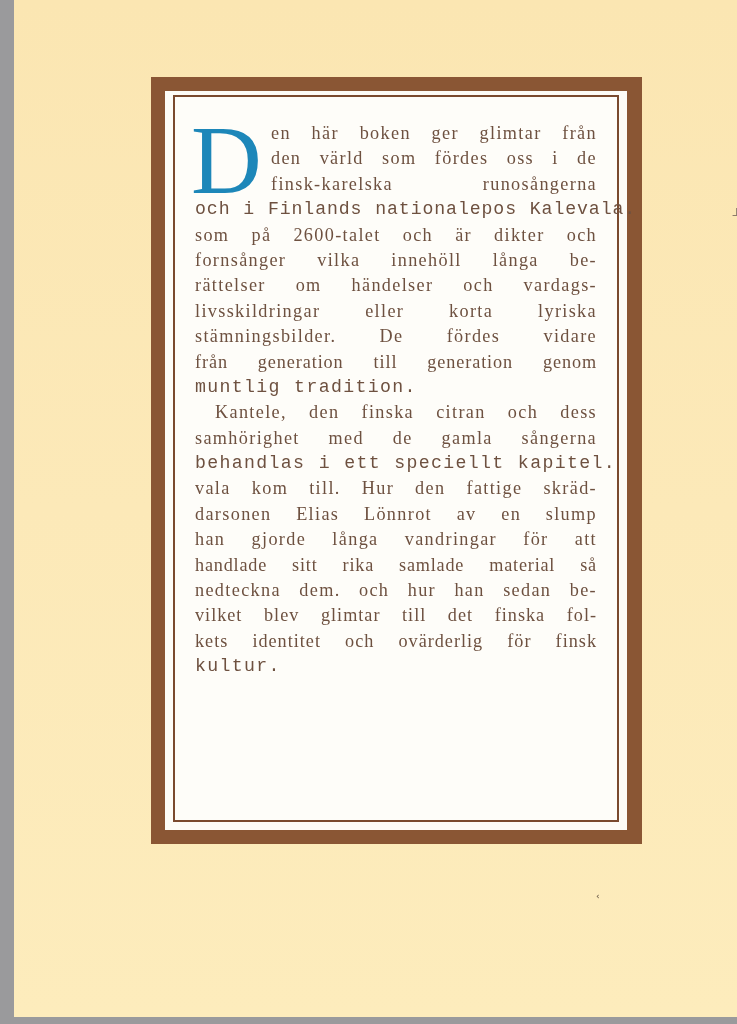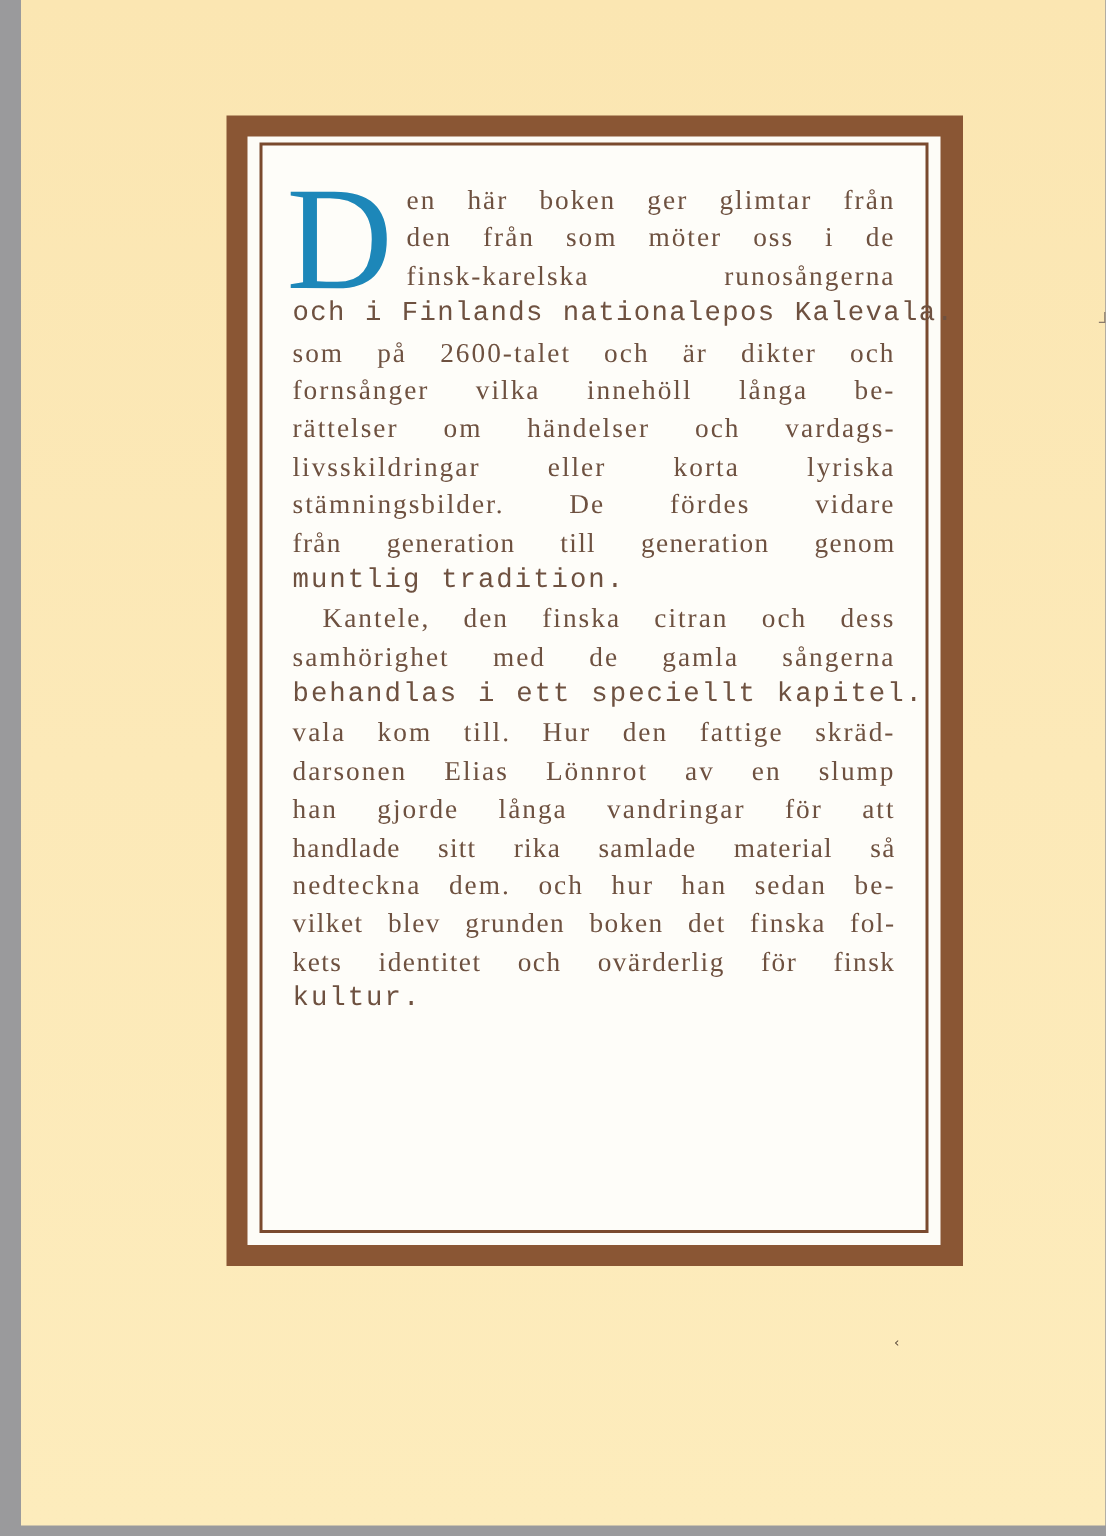--- a/index.html
+++ b/index.html
@@ -60,42 +60,42 @@
 <body>
 
 <div class="cover">
   <div class="frame-outer">
     <div class="frame-white">
       <div class="frame-rule">
         <div class="text">
           <span class="dropcap">D</span>
 
           <span class="line cap">en här boken ger glimtar från</span>
-          <span class="line cap">den från som möter oss i de</span>
+          <span class="line cap">den värld som fördes oss i de</span>
           <span class="line cap">finsk-karelska    runosångerna</span>
           <span class="line last" style="letter-spacing:0.9px">och i Finlands nationalepos Kalevala.</span>
 
           <span class="line">som på 2600-talet och är dikter och</span>
           <span class="line">fornsånger vilka innehöll långa be-</span>
           <span class="line">rättelser om händelser och vardags-</span>
           <span class="line">livsskildringar eller korta lyriska</span>
           <span class="line">stämningsbilder. De fördes vidare</span>
           <span class="line" style="letter-spacing:0.9px">från generation till generation genom</span>
           <span class="line last">muntlig tradition.</span>
 
           <span class="line indent">Kantele, den finska citran och dess</span>
           <span class="line">samhörighet med de gamla sångerna</span>
           <span class="line last">behandlas i ett speciellt kapitel.</span>
 
           <span class="line">vala kom till. Hur den fattige skräd-</span>
           <span class="line">darsonen Elias Lönnrot av en slump</span>
           <span class="line">han gjorde långa vandringar för att</span>
           <span class="line" style="letter-spacing:0.8px">handlade sitt rika samlade material så</span>
           <span class="line">nedteckna dem. och hur han sedan be-</span>
-          <span class="line" style="letter-spacing:1px">vilket blev grunden boken det finska fol-</span>
+          <span class="line" style="letter-spacing:1px">vilket blev glimtar till det finska fol-</span>
           <span class="line" style="letter-spacing:1px">kets identitet och ovärderlig för finsk</span>
           <span class="line last">kultur.</span>
         </div>
       </div>
     </div>
   </div>
   <span class="mark-right">ᒧ</span>
   <span class="mark-bottom">‹</span>
 </div>
 

